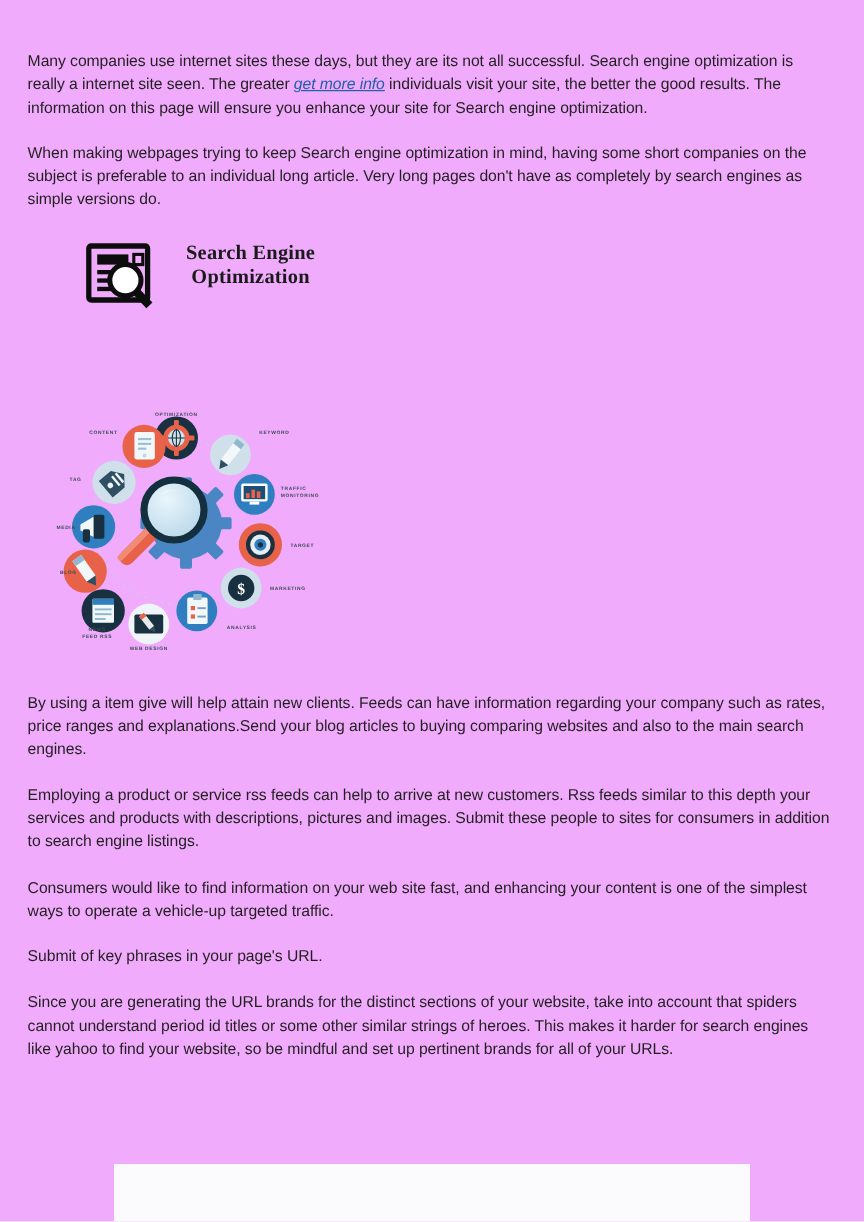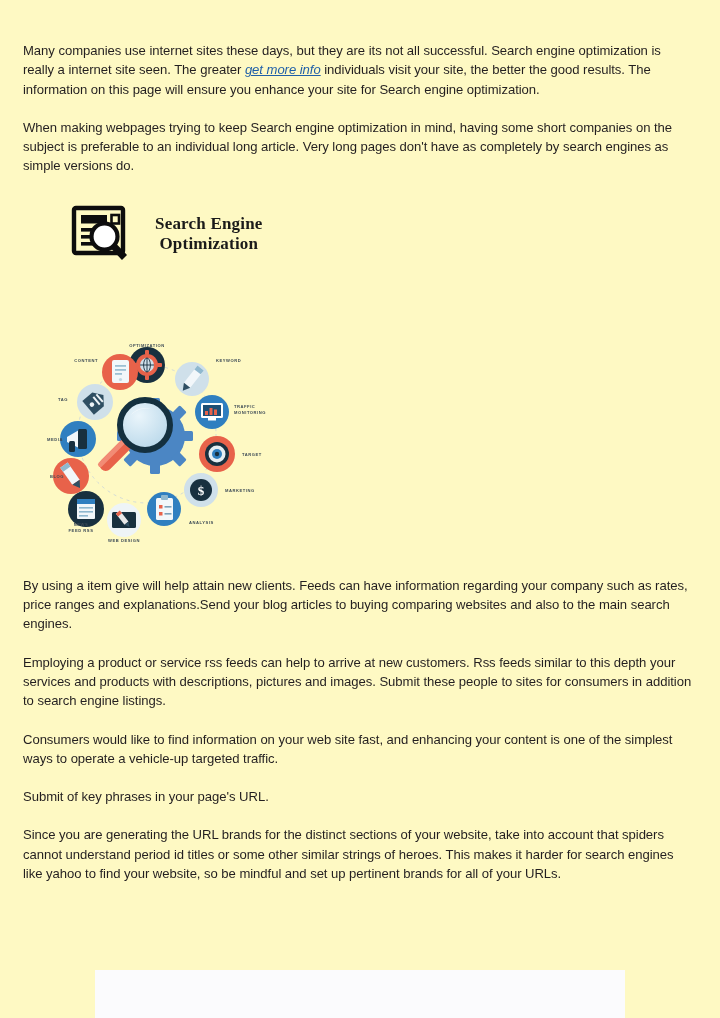--- a/index.html
+++ b/index.html
@@ -12,21 +12,21 @@
     height: 1018px;
     font-family: "Liberation Sans", sans-serif;
     color: #231f20;
     overflow: hidden;
     position: relative;
   }
   .page {
     position: relative;
     width: 720px;
     height: 1018px;
-    background: #fef9c3;
+    background: #f0abfc;
     box-sizing: border-box;
     padding: 0 23px;
   }
   .doc-body {
     padding-top: 41px;
   }
   p.para {
     font-size: 13.1px;
     line-height: 19.3px;
     color: #231f20;
@@ -36,21 +36,20 @@
   }
   a.inline-link {
     color: #1f5fa8;
     font-style: italic;
     text-decoration: underline;
   }
 
   
   .seo-logo {
     display: flex;
-    align-items: center;
     margin: 25px 0 0 28px;
     height: 66px;
     padding-left: 20px;
   }
   .seo-logo-mark {
     width: 60px;
     height: 60px;
     position: relative;
     flex: 0 0 60px;
   }

